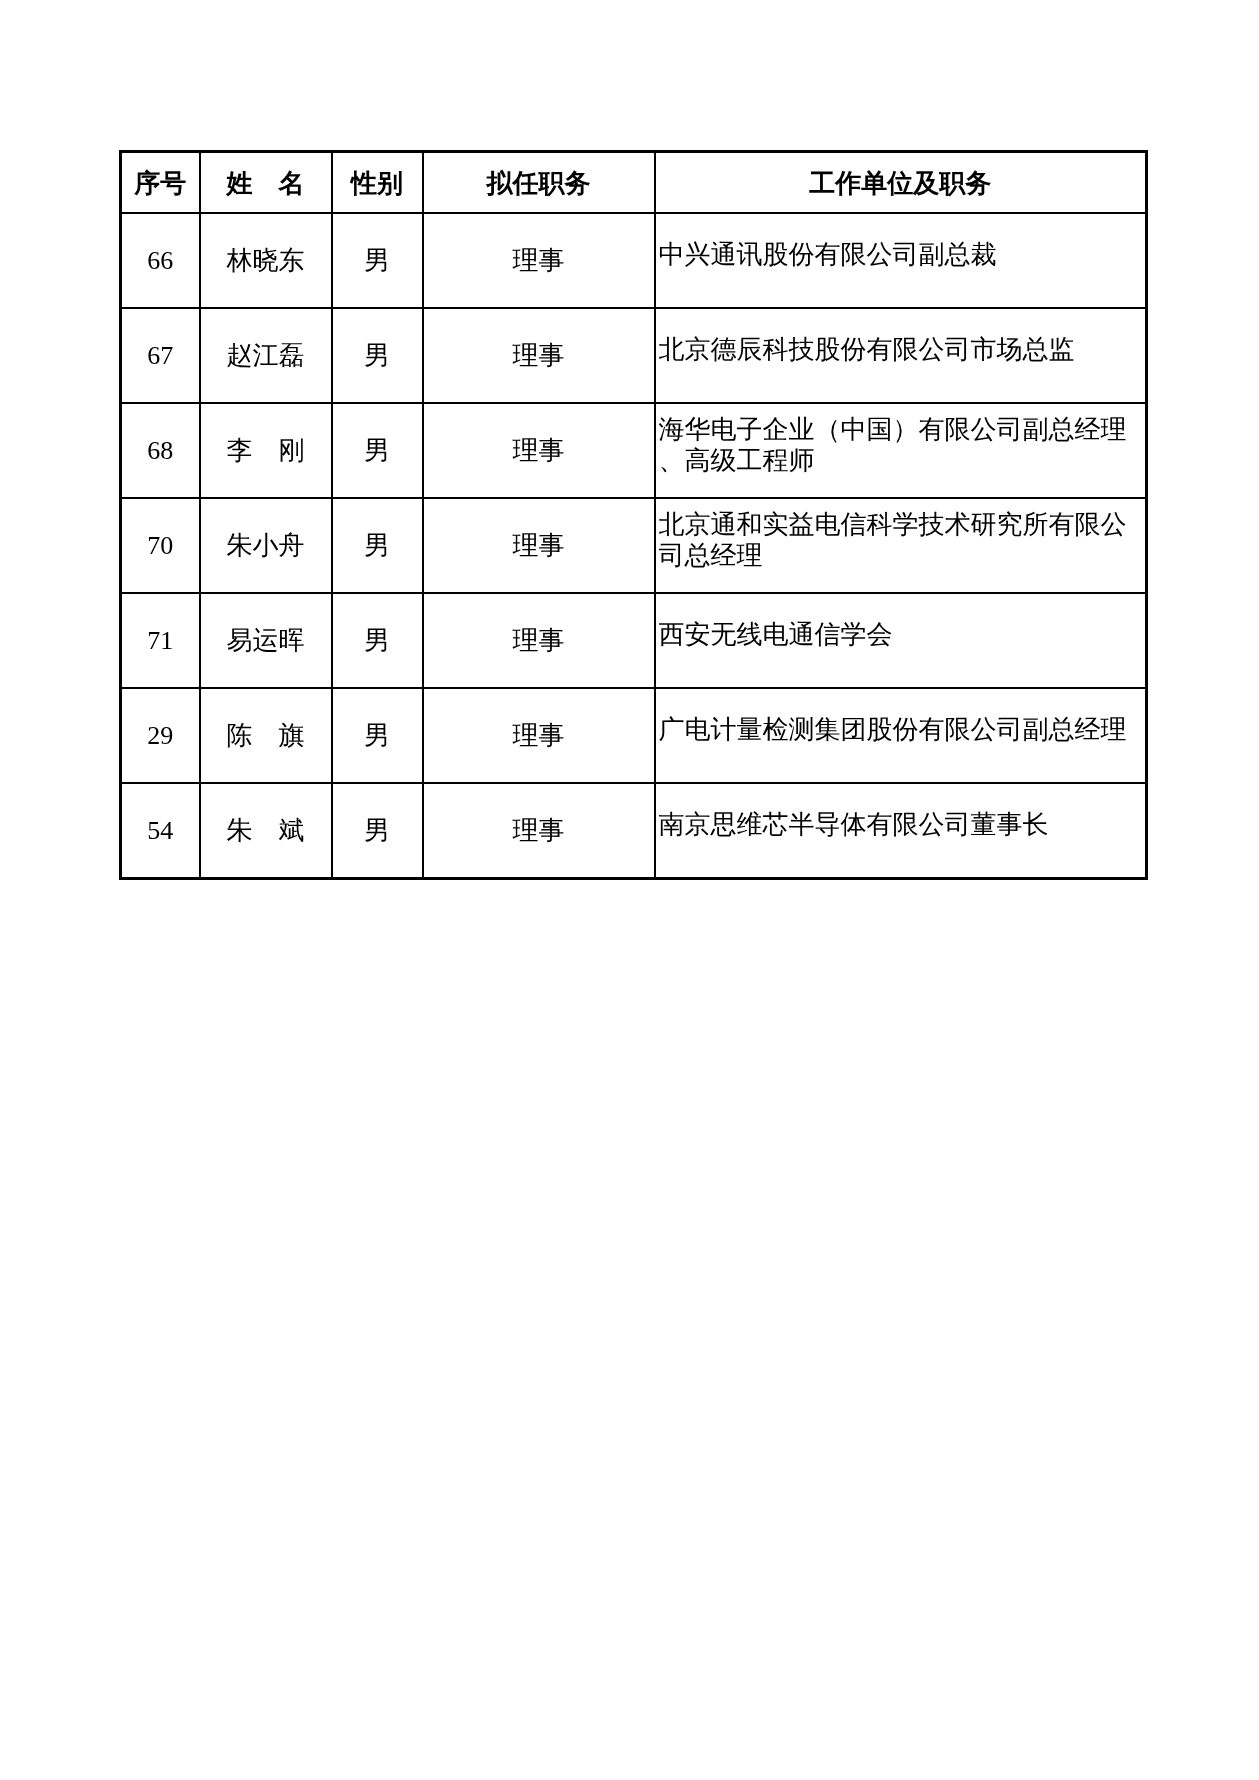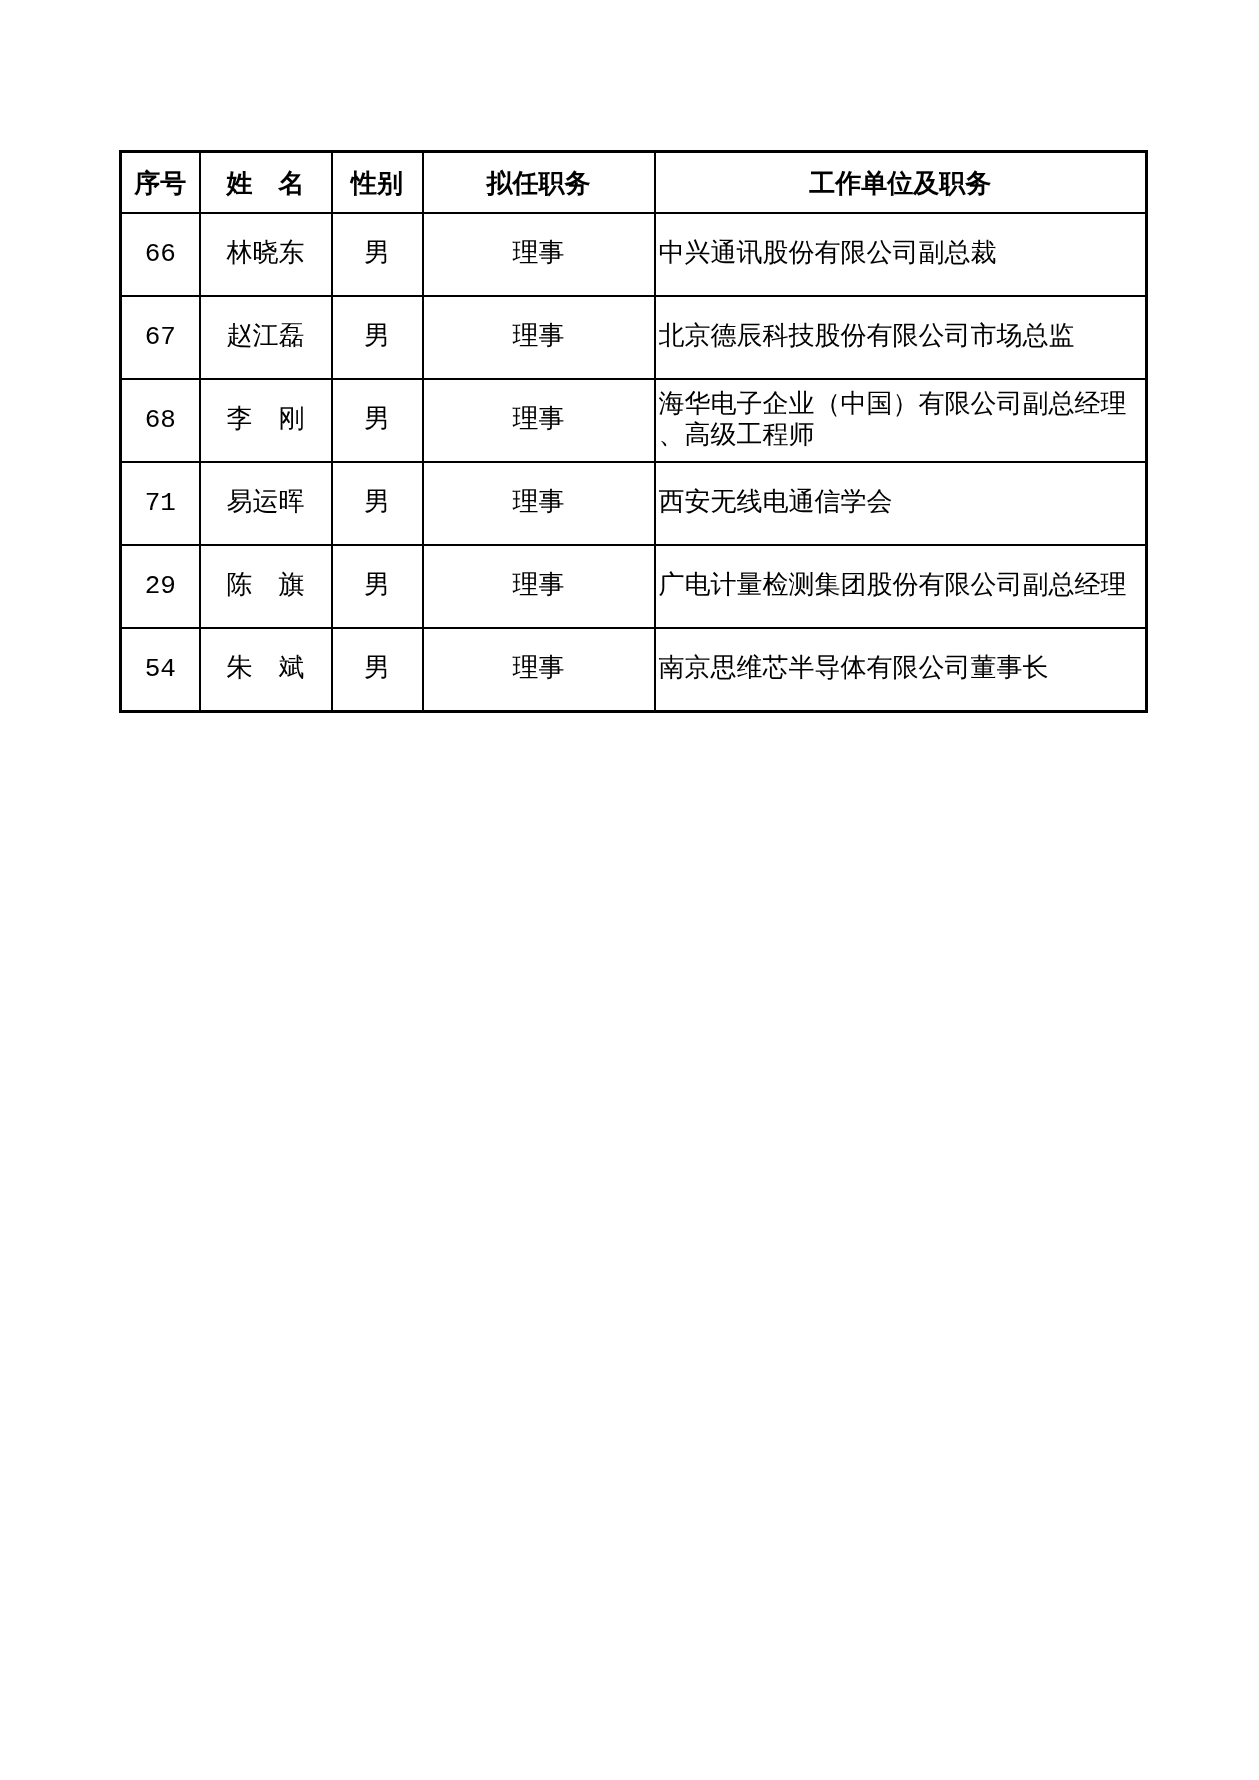--- a/index.html
+++ b/index.html
@@ -35,29 +35,29 @@
     height: 59px; 
     font-family: "Liberation Sans", sans-serif;
     font-weight: 700;
     font-size: 26px;
     text-align: center;
     padding: 0;
     line-height: 1;
   }
   table.roster td {
     height: 81px; 
-    font-family: Liberation Mono, monospace;
+    font-family: Liberation Serif, serif;
     font-size: 26px;
     text-align: center;
     padding: 0;
     line-height: 31px;
   }
   table.roster td.unit {
     text-align: left;
-    padding: 0 6px 0 3px;
+    padding: 0 6px 12px 3px;
     white-space: pre-line;
   }
 </style>
 </head>
 <body>
 
 <div class="page">
   <table class="roster">
     <colgroup>
       <col style="width:79px">
@@ -92,20 +92,28 @@
       </tr>
       <tr>
         <td>68</td>
         <td>李　刚</td>
         <td>男</td>
         <td>理事</td>
         <td class="unit">海华电子企业（中国）有限公司副总经理
 、高级工程师</td>
       </tr>
       <tr>
+        <td>70</td>
+        <td>朱小舟</td>
+        <td>男</td>
+        <td>理事</td>
+        <td class="unit">北京通和实益电信科学技术研究所有限公
+司总经理</td>
+      </tr>
+      <tr>
         <td>71</td>
         <td>易运晖</td>
         <td>男</td>
         <td>理事</td>
         <td class="unit">西安无线电通信学会</td>
       </tr>
       <tr>
         <td>29</td>
         <td>陈　旗</td>
         <td>男</td>

